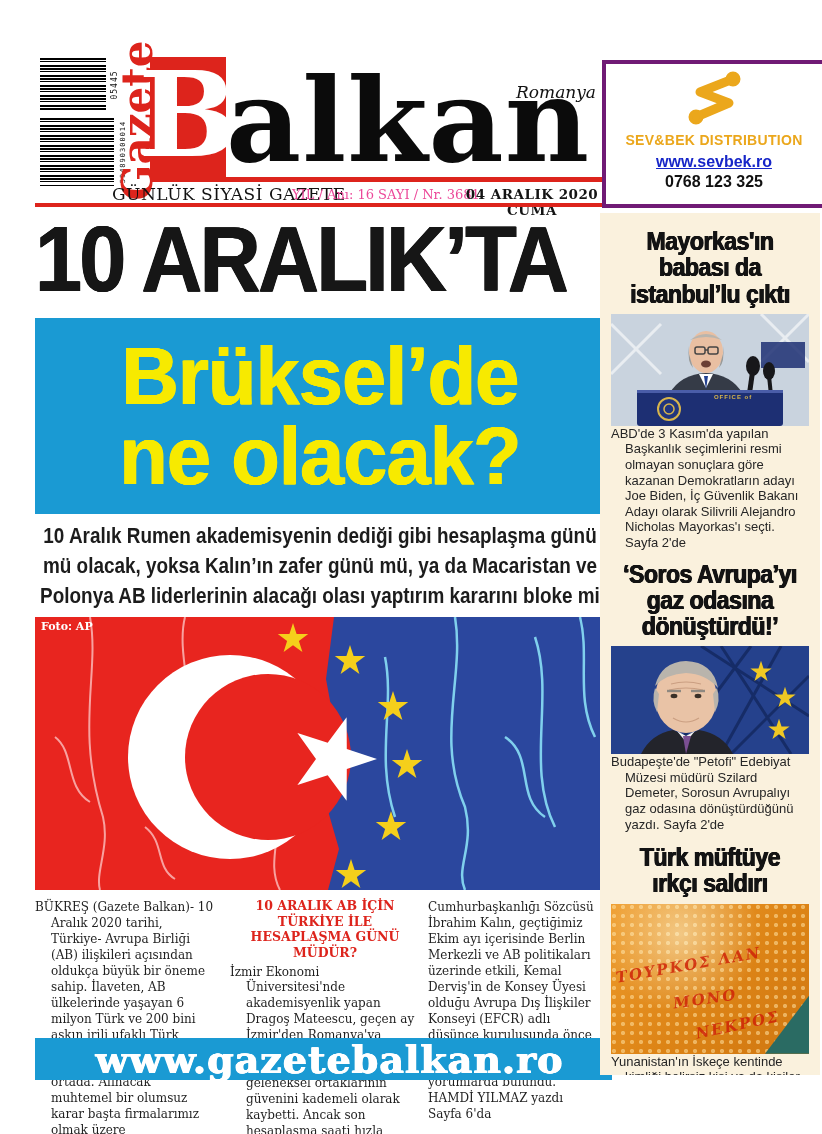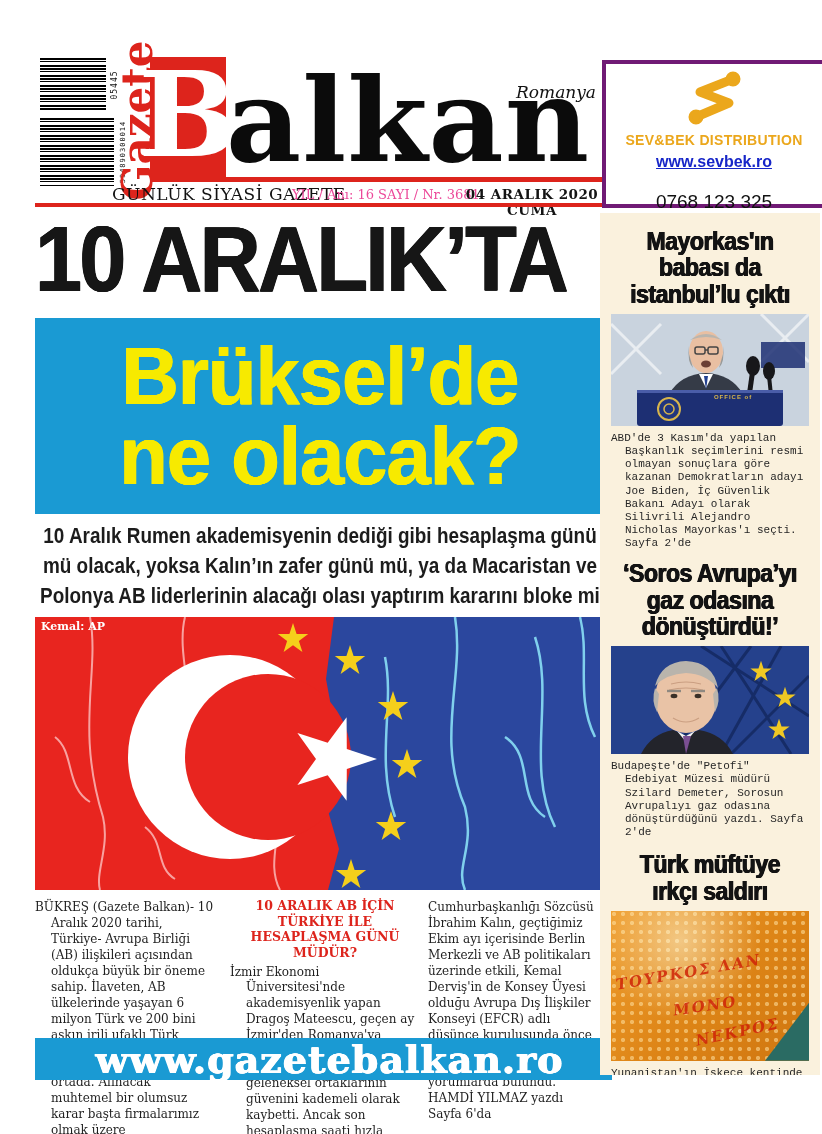--- a/index.html
+++ b/index.html
@@ -19,21 +19,21 @@
   .romanya{font-family:"DejaVu Serif",serif;font-style:italic;font-size:17px;color:#111;}
   .mast-rule{background:var(--c-red);}
   .tagline{font-family:"DejaVu Serif",serif;font-size:17px;color:#111;letter-spacing:0.5px;}
   .issue{font-family:"DejaVu Serif",serif;font-size:13px;color:#ec4899;}
   .mdate{font-family:"DejaVu Serif",serif;font-weight:700;font-size:13.5px;color:#141414;letter-spacing:0.5px;}
 
   
   .dist-box{border:4px solid #701a75;background:#fff;text-align:center;}
   .dist-name{color:var(--c-gold);font-weight:700;font-size:14px;letter-spacing:0.3px;margin-top:2px;}
   .dist-url{color:var(--c-link);font-weight:700;font-size:16px;text-decoration:underline;margin-top:5px;display:inline-block;}
-  .dist-phone{color:#111;font-weight:400;font-size:19px;margin-top:20px;}
+  .dist-phone{color:#111;font-weight:700;font-size:16px;margin-top:2px;}
 
   
   .kicker{font-weight:900;font-size:92px;line-height:1;color:#161616;letter-spacing:-3px;
           transform:scaleX(0.92);transform-origin:0 50%;white-space:nowrap;}
   .bluebox{background:var(--c-blue);}
   .lead-hl{color:var(--c-yellow);font-weight:900;font-size:82px;line-height:0.98;text-align:center;
            letter-spacing:-1px;transform:scaleX(0.97);transform-origin:50% 50%;}
   .deck{font-weight:700;font-size:22px;line-height:1.36;color:#1c1c1c;text-align:center;
         transform:scaleX(0.86);transform-origin:50% 0;}
   .fotocredit{color:#fff;font-weight:700;font-size:11px;font-family:"DejaVu Serif",serif;}
@@ -46,22 +46,22 @@
              text-align:center;line-height:1.25;margin-bottom:4px;}
 
   
   .urlbar{background:var(--c-blue);display:flex;align-items:center;justify-content:center;padding-left:12px;}
   .urltext{font-family:"DejaVu Serif",serif;font-weight:700;font-size:38px;color:#fff;letter-spacing:1px;}
 
   
   .panel{background:var(--c-cream);padding:9px 11px;box-sizing:border-box;overflow:hidden;}
   .s-head{font-weight:900;font-size:25px;line-height:1.05;color:#131313;text-align:center;
           letter-spacing:-0.5px;transform:scaleX(0.92);transform-origin:50% 0;margin:6px 0 7px;}
-  .s-body{font-family:Liberation Mono, monospace;font-size:11px;line-height:1.2;color:#262626;
-          padding-left:14px;text-indent:-14px;margin-top:6px;}
+  .s-body{font-family:Liberation Sans, sans-serif;font-size:13px;line-height:1.2;color:#262626;
+          padding-left:14px;text-indent:-14px;}
   .s-photo{position:relative;width:198px;height:112px;margin:0 auto;overflow:hidden;}
   .s-photo svg{display:block;width:100%;height:100%;}
 
   .podium-label{position:absolute;left:52%;top:72%;text-align:left;line-height:1.1;}
   .podium-line1{color:#d8b54c;font-size:6px;font-weight:700;letter-spacing:1px;}
   .podium-line2{color:#fff;font-size:11px;font-weight:700;letter-spacing:1.5px;margin-top:44px;}
 
   .graffiti{width:198px;height:150px;margin:0 auto;position:relative;overflow:hidden;
             background:linear-gradient(135deg,#ef9d2d 0%,#dd8416 55%,#cf7610 100%);}
   .graffiti .dots{position:absolute;inset:0;
@@ -169,21 +169,21 @@
             <polygon points="0,-16 3.6,-5 15.2,-4.9 5.9,1.9 9.4,12.9 0,6.2 -9.4,12.9 -5.9,1.9 -15.2,-4.9 -3.6,-5"></polygon>
           </g>
         <g transform="translate(356,210)">
             <polygon points="0,-16 3.6,-5 15.2,-4.9 5.9,1.9 9.4,12.9 0,6.2 -9.4,12.9 -5.9,1.9 -15.2,-4.9 -3.6,-5"></polygon>
           </g>
         <g transform="translate(316,258)">
             <polygon points="0,-16 3.6,-5 15.2,-4.9 5.9,1.9 9.4,12.9 0,6.2 -9.4,12.9 -5.9,1.9 -15.2,-4.9 -3.6,-5"></polygon>
           </g>
       </g>
     </svg>
-    <span class="fotocredit" style="position:absolute;left:6px;top:3px;">Kemal: AP</span>
+    <span class="fotocredit" style="position:absolute;left:6px;top:3px;">Foto: AP</span>
   </div>
 
   <div class="abs" style="left:35px;top:900px;width:180px;">
     <div class="bodytext">BÜKREŞ (Gazete Balkan)- 10 Aralık 2020 tarihi, Türkiye- Avrupa Birliği (AB) ilişkileri açısından oldukça büyük bir öneme sahip. İlaveten, AB ülkelerinde yaşayan 6 milyon Türk ve 200 bini aşkın irili ufaklı Türk firmaları açısından da AB liderler zirvesinin önemi ortada. Alınacak muhtemel bir olumsuz karar başta firmalarımız olmak üzere vatandaşlarımızı nasıl etkileyecek?</div>
   </div>
   <div class="abs" style="left:230px;top:898px;width:190px;">
     <div class="col2-head">10 ARALIK AB İÇİN TÜRKİYE İLE HESAPLAŞMA GÜNÜ MÜDÜR?</div>
     <div class="bodytext">İzmir Ekonomi Üniversitesi'nde akademisyenlik yapan Dragoş Mateescu, geçen ay İzmir'den Romanya'ya doğru sevinç çığlığı atıyordu: "Ankara geleneksel ortaklarının güvenini kademeli olarak kaybetti. Ancak son hesaplaşma saati hızla yaklaşıyor." Öteden beri Avrupa kurumları ile temas halinde olan</div>
   </div>
   <div class="abs col3" style="left:428px;top:900px;width:172px;">

